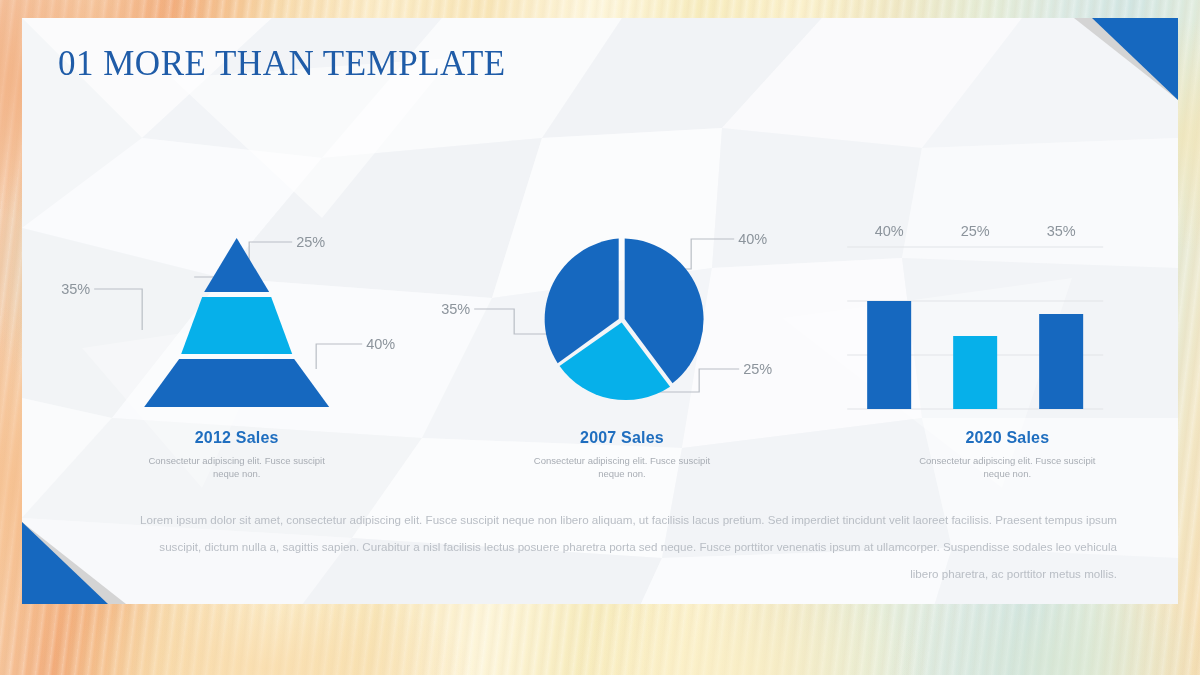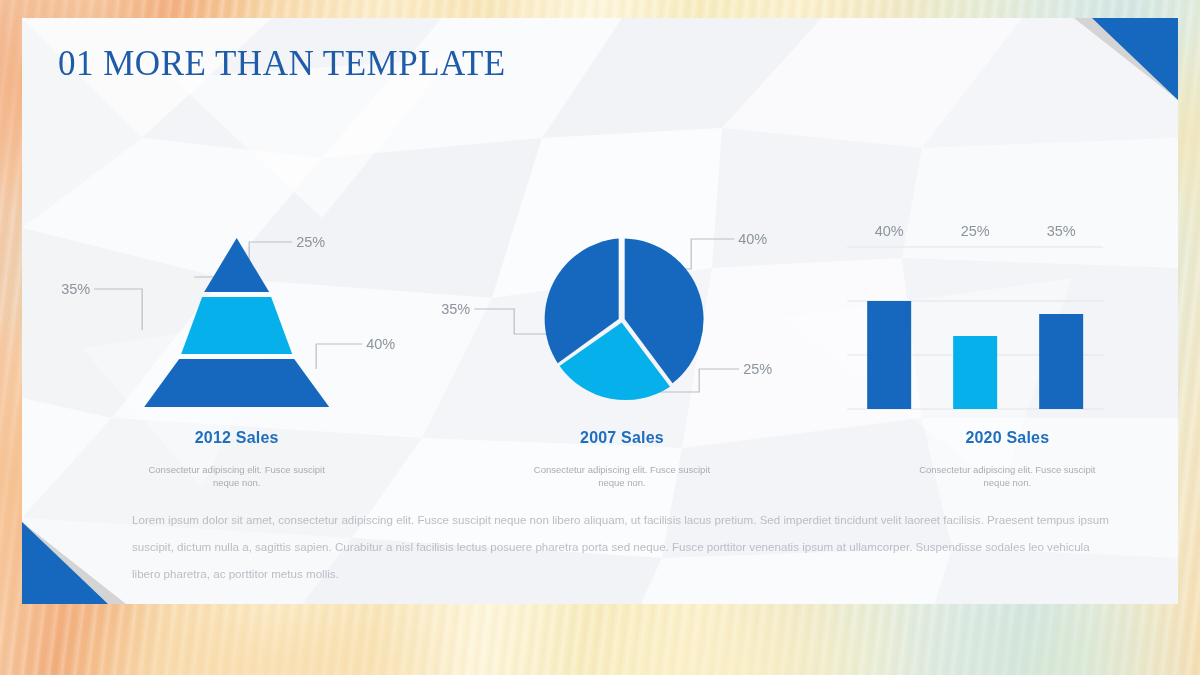--- a/index.html
+++ b/index.html
@@ -133,36 +133,36 @@
     width: 100%;
     text-align: center;
   }
   .cap-title {
     font-size: 16px;
     font-weight: bold;
     color: #1f6ebf;
     letter-spacing: 0.2px;
   }
   .cap-sub {
-    margin-top: 16px;
+    margin-top: 7px;
     font-size: 9.5px;
     line-height: 1.38;
     color: #a8adb4;
     max-width: 190px;
     margin-left: auto;
     margin-right: auto;
   }
 
   
   .body-text {
     position: absolute;
     left: 110px;
     top: 488px;
     width: 985px;
-    text-align: left;
+    text-align: right;
     font-size: 11.6px;
     line-height: 2.35;
     color: #b9bec5;
   }
 
   .pct {
     font-size: 14.5px;
     fill: #8c949c;
     font-family: "Liberation Sans", sans-serif;
   }

